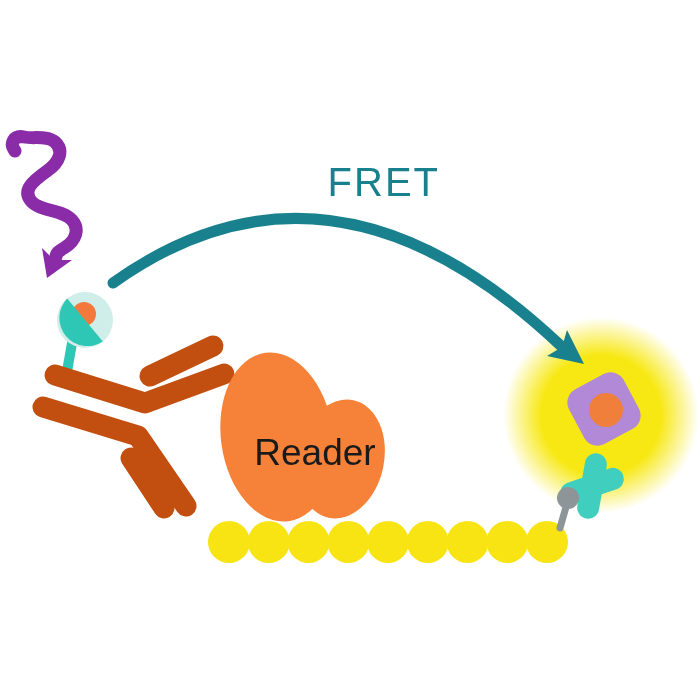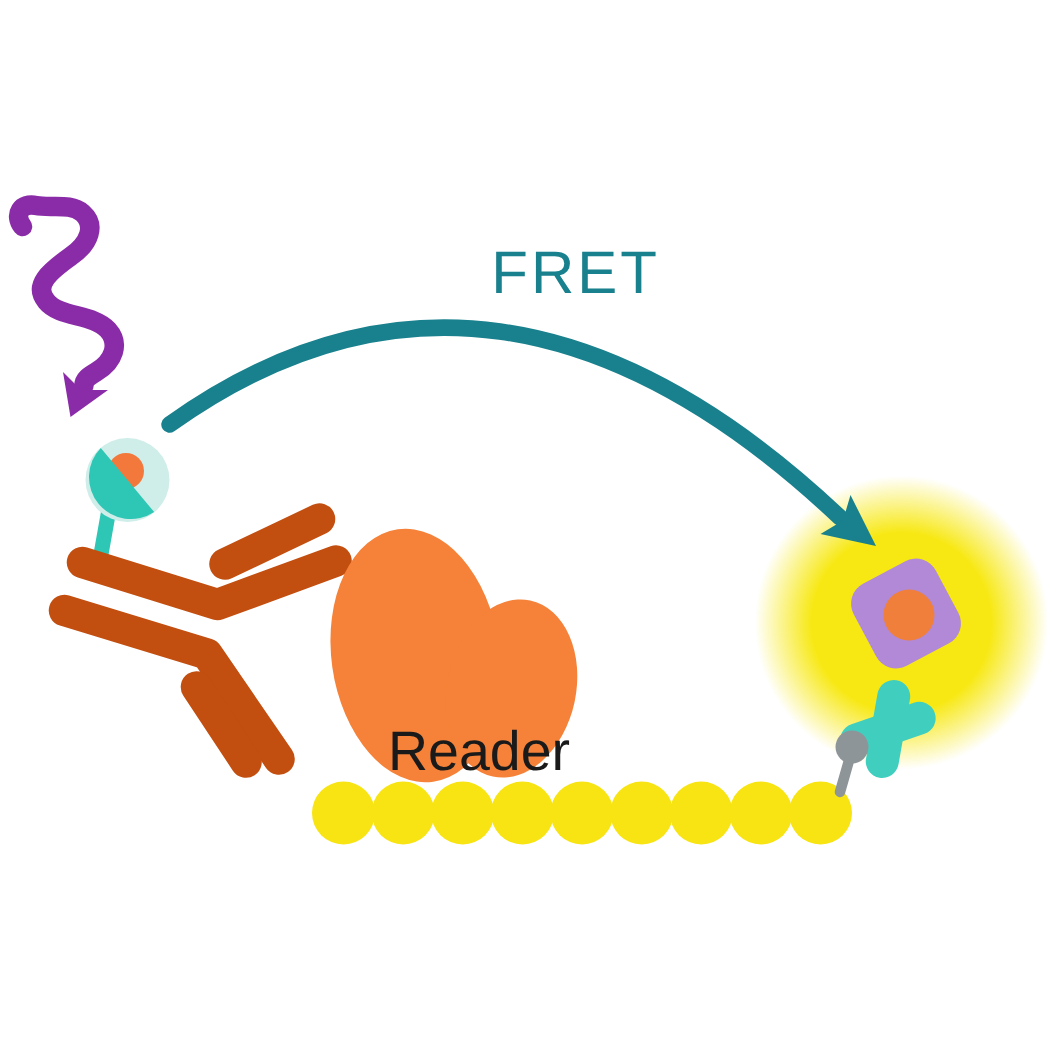--- a/index.html
+++ b/index.html
@@ -12,21 +12,21 @@
   .label-fret{
     position:absolute;left:300px;top:160px;width:140px;text-align:right;
     font-size:40px;letter-spacing:2px;color:var(--fret-teal);
   }
   .tag-pill{
     position:absolute;left:198px;top:417px;width:87px;height:37px;
     border-radius:19px;background:var(--tag-purple);color:var(--tag-text);
     font-size:24px;display:flex;align-items:center;justify-content:center;
   }
   .label-reader{
-    position:absolute;left:250px;top:480px;width:130px;text-align:right;
+    position:absolute;left:250px;top:432px;width:130px;text-align:center;
     font-size:37px;color:var(--reader-text);
   }
 </style>
 </head>
 <body>
 
 <div id="canvas">
 
   <svg id="scene" width="700" height="700" viewBox="0 0 700 700">
     <defs>

